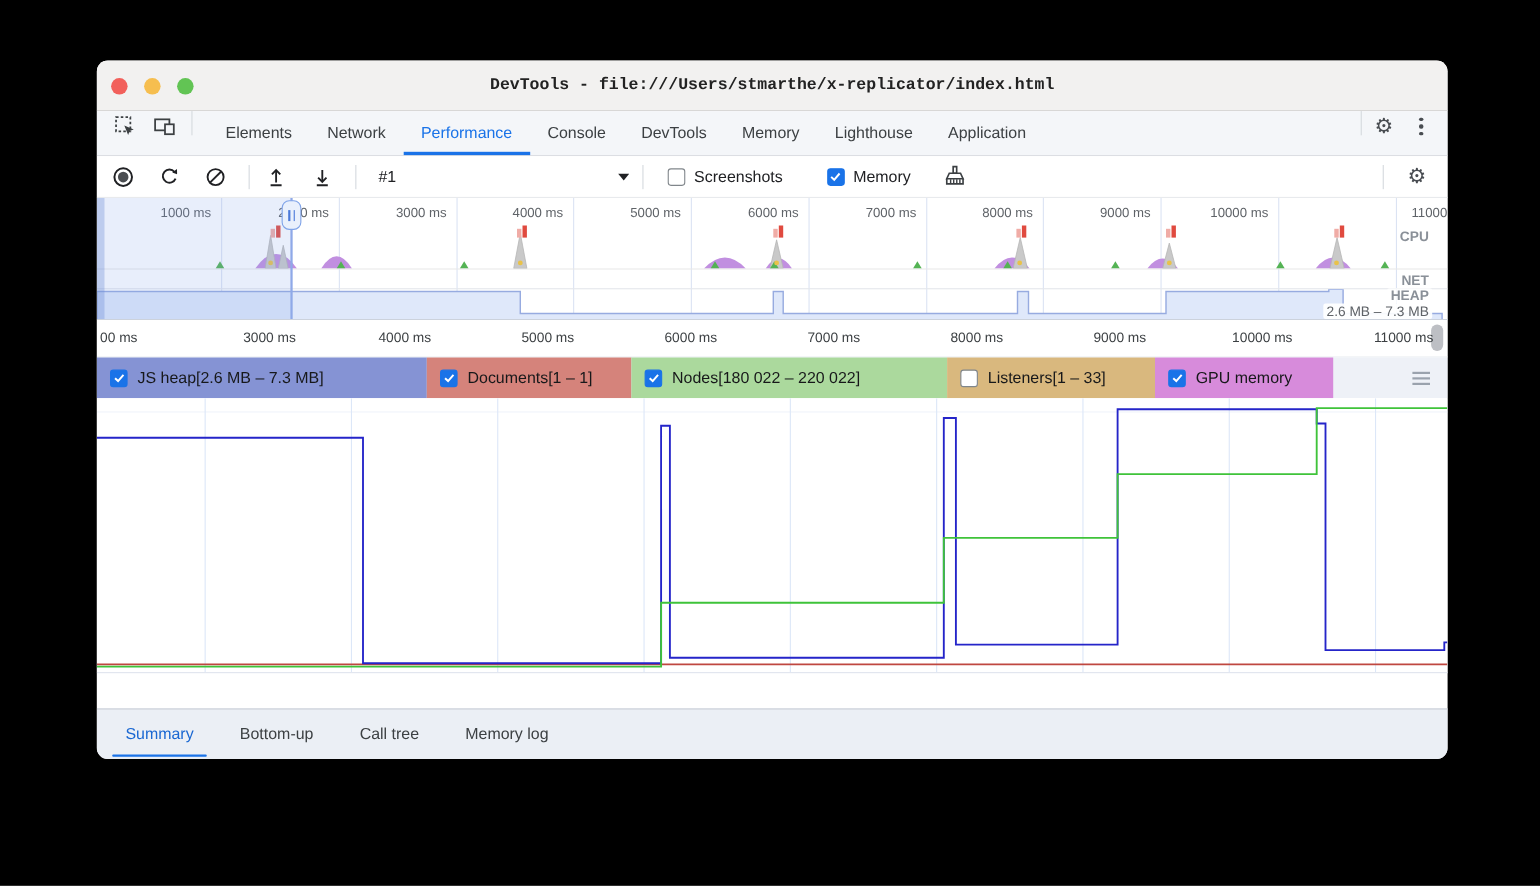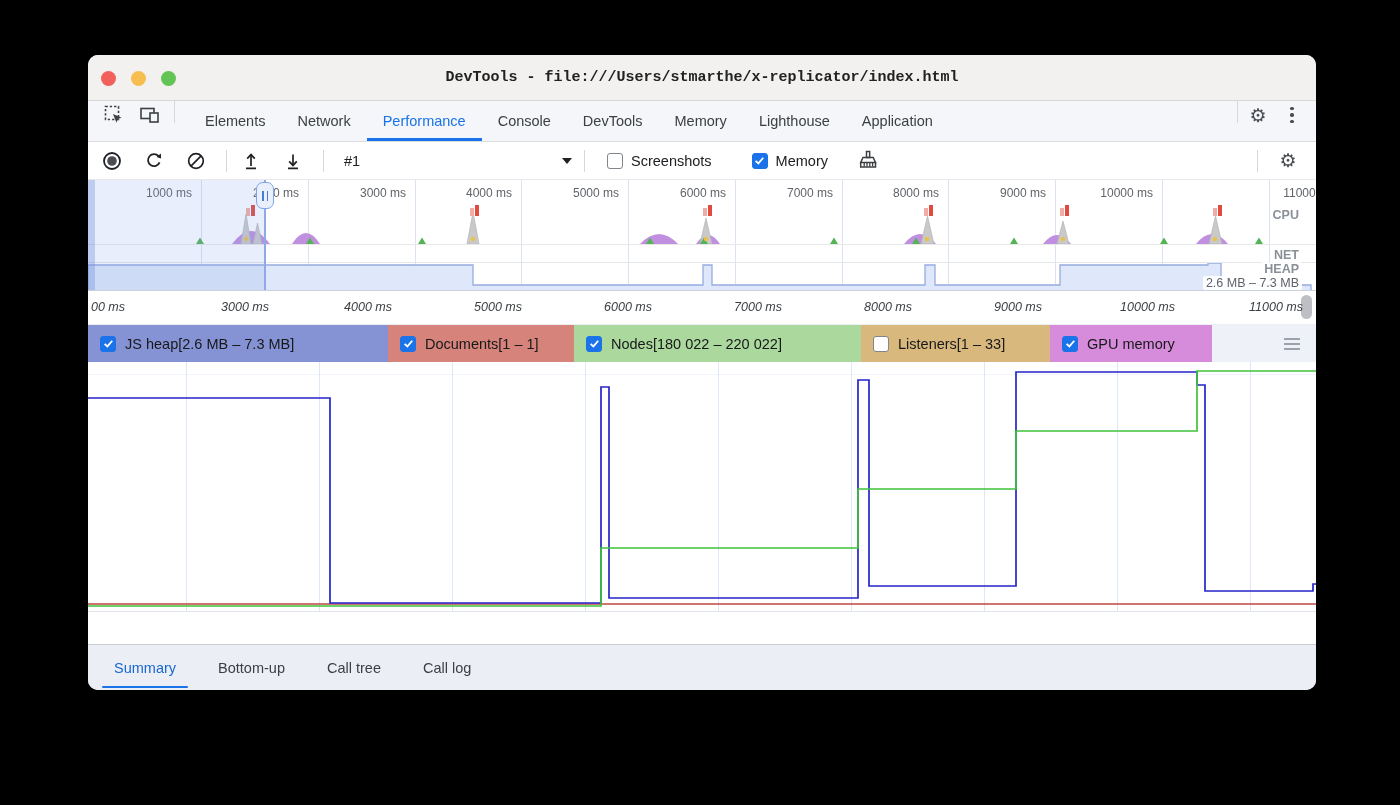--- a/index.html
+++ b/index.html
@@ -61,21 +61,21 @@
   .sel{position:absolute;left:0;top:0;width:178px;height:111px;background:rgba(130,160,235,.18);
     border-right:2px solid #8fa9e8;box-sizing:border-box;}
   .sel::before{content:"";position:absolute;left:0;top:0;width:7px;height:111px;background:rgba(110,140,215,.35);}
   .handle{position:absolute;left:168px;top:2px;width:18px;height:27px;background:#e9f0fc;
     border:1.5px solid #7fa3e8;border-radius:7px;box-sizing:border-box;display:flex;align-items:center;
     justify-content:center;gap:3px;}
   .handle i{display:block;width:1.5px;height:10px;background:#4a79d9;}
   
   .ruler{position:absolute;left:0;top:236px;width:100%;height:34px;background:#fff;
     border-bottom:1px solid #eceef2;box-sizing:border-box;overflow:hidden;}
-  .ruler-label{position:absolute;top:9px;transform:translateX(-100%);font-size:12.5px;color:#3c4043;white-space:nowrap;font-style:italic;}
+  .ruler-label{position:absolute;top:9px;transform:translateX(-100%);font-size:12.5px;color:#3c4043;white-space:nowrap;}
   .thumb{position:absolute;right:4px;top:4px;width:11px;height:24px;border-radius:6px;background:#bdbfc4;}
   
   .legend{position:absolute;left:0;top:270px;width:100%;height:37px;display:flex;background:#eef1f7;}
   .seg{height:100%;display:flex;align-items:center;padding-left:12px;box-sizing:border-box;flex:0 0 auto;}
   .seg .lbl{margin-left:9px;font-size:14.5px;color:#17181a;white-space:nowrap;}
   .seg0{width:300px;}.seg1{width:186px;}.seg2{width:287px;}.seg3{width:189px;}.seg4{width:162px;}
   .legend-tail{flex:1 1 auto;display:flex;align-items:center;justify-content:flex-end;padding-right:16px;}
   .hamburger{display:flex;flex-direction:column;gap:3px;}
   .hamburger i{display:block;width:16px;height:2px;background:#9aa2ad;}
   
@@ -391,17 +391,17 @@
           <polyline points="0,242 1228,242" fill="none" stroke="#bf4740" stroke-width="1.7" stroke-linejoin="miter"></polyline>
           <polyline points="0,36 242,36 242,241 513,241 513,25 521,25 521,236 770,236 770,18 781,18 781,224 928,224 928,10 1109,10 1109,23 1117,23 1117,229 1225,229 1225,222 1228,222" fill="none" stroke="#2525c9" stroke-width="1.7" stroke-linejoin="miter"></polyline>
           <polyline points="0,244 513,244 513,186 770,186 770,127 928,127 928,69 1109,69 1109,9 1228,9" fill="none" stroke="#3fc33a" stroke-width="1.7" stroke-linejoin="miter"></polyline>
         </svg>
     </div>
 
     <div class="bottomtabs">
       <div class="btab active">Summary</div>
       <div class="btab">Bottom-up</div>
       <div class="btab">Call tree</div>
-      <div class="btab">Call log</div>
+      <div class="btab">Memory log</div>
     </div>
 
   </div>
 </div>
 
 </body></html>

